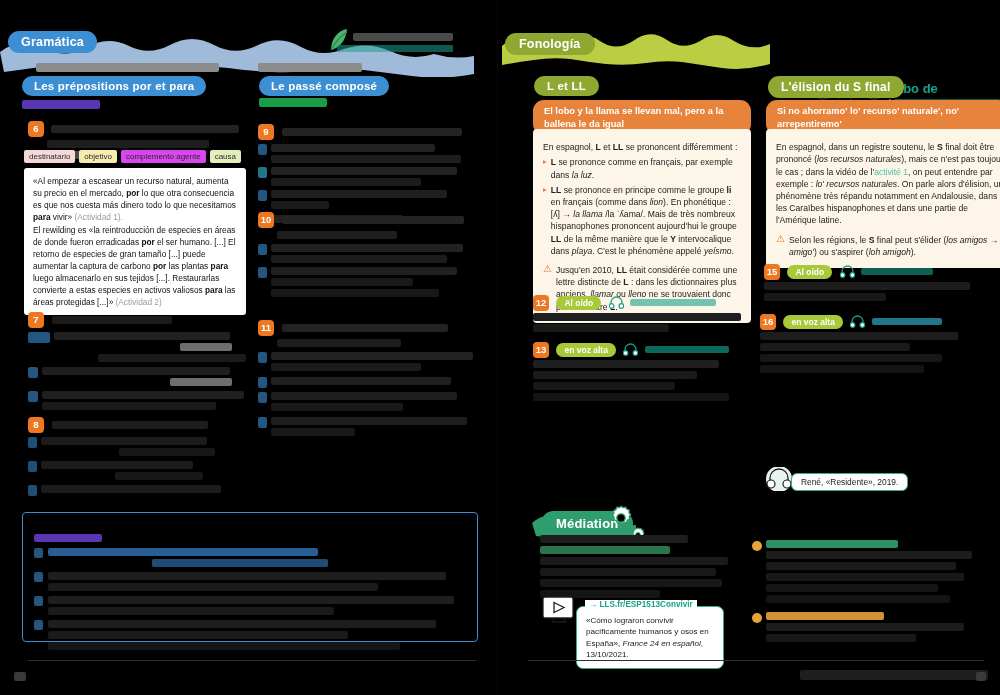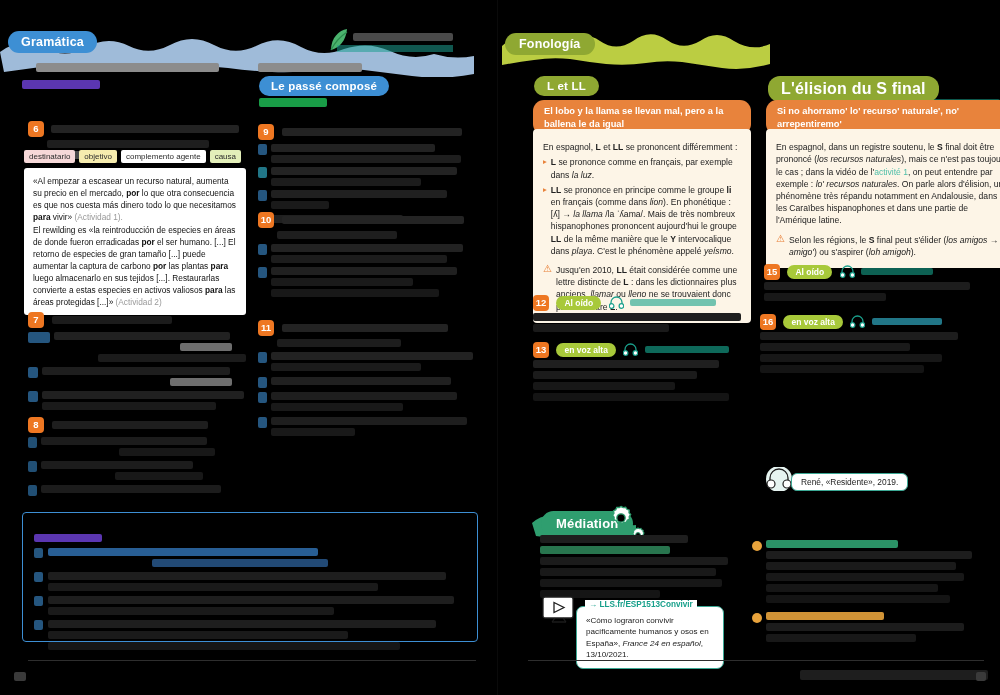--- a/index.html
+++ b/index.html
@@ -82,34 +82,37 @@
   <div class="pill pill-blue" style="position:absolute;left:8px;top:31px;">Gramática</div>
 
   <svg class="brush" style="left:327px;top:28px;" width="22" height="24" viewBox="0 0 22 24">
     <path d="M4 22 C4 10 12 2 20 1 C19 13 12 20 4 22 Z" fill="#4bb36e"></path>
     <path d="M4 22 C8 14 14 8 20 4" stroke="#2c8a4d" stroke-width="1.2" fill="none"></path>
   </svg>
   <div class="rdct grey" style="position:absolute;left:353px;top:33px;width:100px;height:8px;"></div>
   <div style="position:absolute;left:337px;top:45px;width:116px;height:7px;background:#1d9e8f;opacity:.55;"></div>
 
   <div class="panel-wrap" style="left:22px;top:76px;width:228px;">
+    <div class="pill pill-blue" style="font-size:11.5px;padding:4px 12px;">
+      <span>Les prépositions por et para</span>
+    </div>
     <div style="margin-top:4px;width:78px;height:9px;background:#6b3fd0;opacity:.85;border-radius:2px;"></div>
   </div>
 
   <div style="position:absolute;left:28px;top:119px;width:222px;">
     <span class="num">6</span>
     <div class="rdct" style="display:inline-block;width:188px;height:8px;margin-left:3px;vertical-align:middle;background:#232323;"></div>
     <div class="rdct" style="width:162px;height:8px;margin-top:3px;margin-left:19px;background:#1e1e1e;"></div>
     <div class="rdct grey" style="width:44px;height:8px;margin-top:3px;margin-left:19px;"></div>
   </div>
 
   <div class="chips" style="position:absolute;left:24px;top:150px;">
     <span class="chip" style="background:#f6d8d8;">destinatario</span>
     <span class="chip" style="background:#f6ecae;">objetivo</span>
-    <span class="chip" style="background:#ffffff;">complemento agente</span>
+    <span class="chip" style="background:#d946ef;">complemento agente</span>
     <span class="chip" style="background:#e3efb9;">causa</span>
   </div>
 
   <div class="quotebox" style="position:absolute;left:24px;top:168px;width:222px;">
     <p>
       <span>«Al empezar a escasear un recurso natural, aumenta su precio en el mercado, </span><b>por</b><span> lo que otra consecuencia es que nos cuesta más dinero todo lo que necesitamos </span><b>para</b><span> vivir»</span><span class="act"> (Actividad 1).</span>
     </p>
     <p style="margin-top:1px;">
       <span>El rewilding es «la reintroducción de especies en áreas de donde fueron erradicadas </span><b>por</b><span> el ser humano. [...] El retorno de especies de gran tamaño [...] puede aumentar la captura de carbono </span><b>por</b><span> las plantas </span><b>para</b><span> luego almacenarlo en sus tejidos [...]. Restaurarlas convierte a estas especies en activos valiosos </span><b>para</b><span> las áreas protegidas [...]»</span><span class="act"> (Actividad 2)</span>
     </p>
@@ -368,21 +371,21 @@
         <circle cx="12.4" cy="10" r="2.3" fill="#fff" stroke="#1aa08c" stroke-width="1.2"></circle>
       </svg>
     <span style="display:inline-block;width:84px;height:7px;margin-left:2px;vertical-align:middle;background:#16a18a;opacity:.65;border-radius:2px;"></span>
     <div class="rdct" style="width:186px;height:8px;margin-top:2px;background:#1f1f1f;"></div>
     <div class="rdct" style="width:164px;height:8px;margin-top:3px;background:#1b1b1b;"></div>
     <div class="rdct" style="width:142px;height:8px;margin-top:3px;background:#171717;"></div>
     <div class="rdct" style="width:196px;height:8px;margin-top:3px;background:#141414;"></div>
   </div>
 
 
-  <div class="pill pill-olive" style="position:absolute;left:768px;top:76px;font-size:16px;padding:4px 13px;">
+  <div class="pill pill-olive" style="position:absolute;left:768px;top:76px;font-size:12px;padding:4px 13px;">
     <span>L'élision du S final</span>
   </div>
 
   <div style="position:absolute;left:766px;top:100px;width:254px;">
     <div class="orangebar">Si no ahorramo' lo' recurso' naturale', no' arrepentiremo'</div>
     <div class="cream" style="margin-top:-6px;padding-top:12px;">
       <div>
         <span>En espagnol, dans un registre soutenu, le </span><b>S</b><span> final doit être prononcé (</span><i>los recursos naturales</i><span>), mais ce n'est pas toujours le cas ; dans la vidéo de l'</span><span class="lnk">activité 1</span><span>, on peut entendre par exemple : </span><i>lo' recursos naturales</i><span>. On parle alors d'élision, un phénomène très répandu notamment en Andalousie, dans les Caraïbes hispanophones et dans une partie de l'Amérique latine.</span>
       </div>
       <div class="warnrow">

